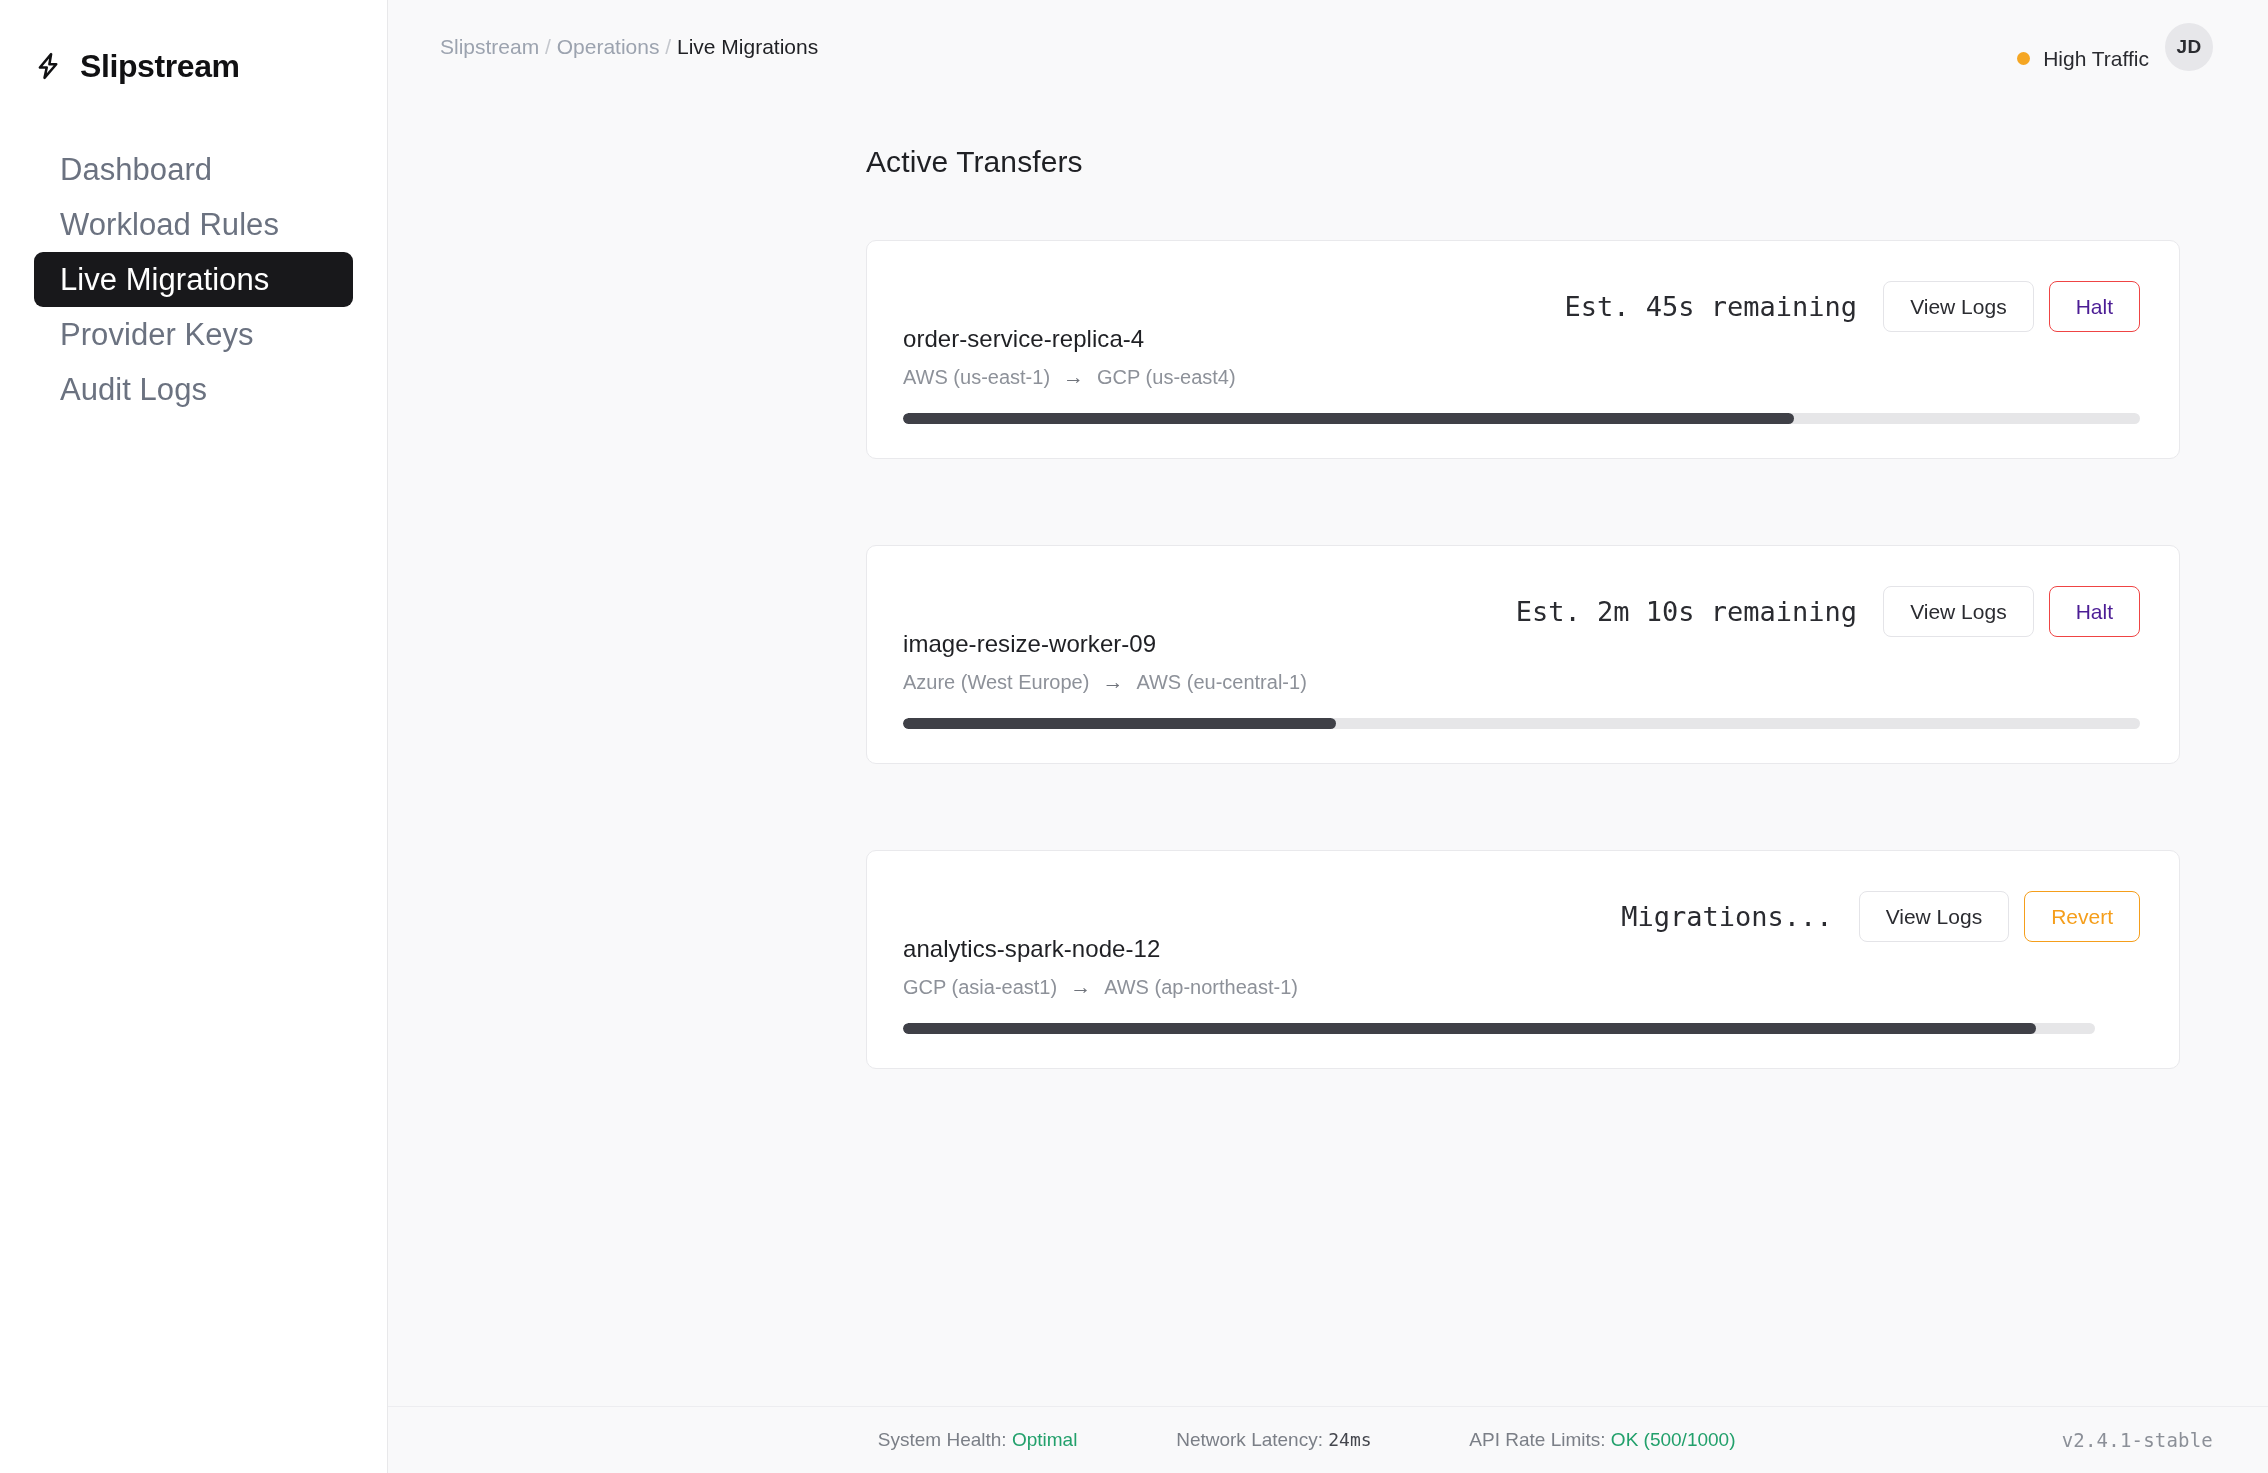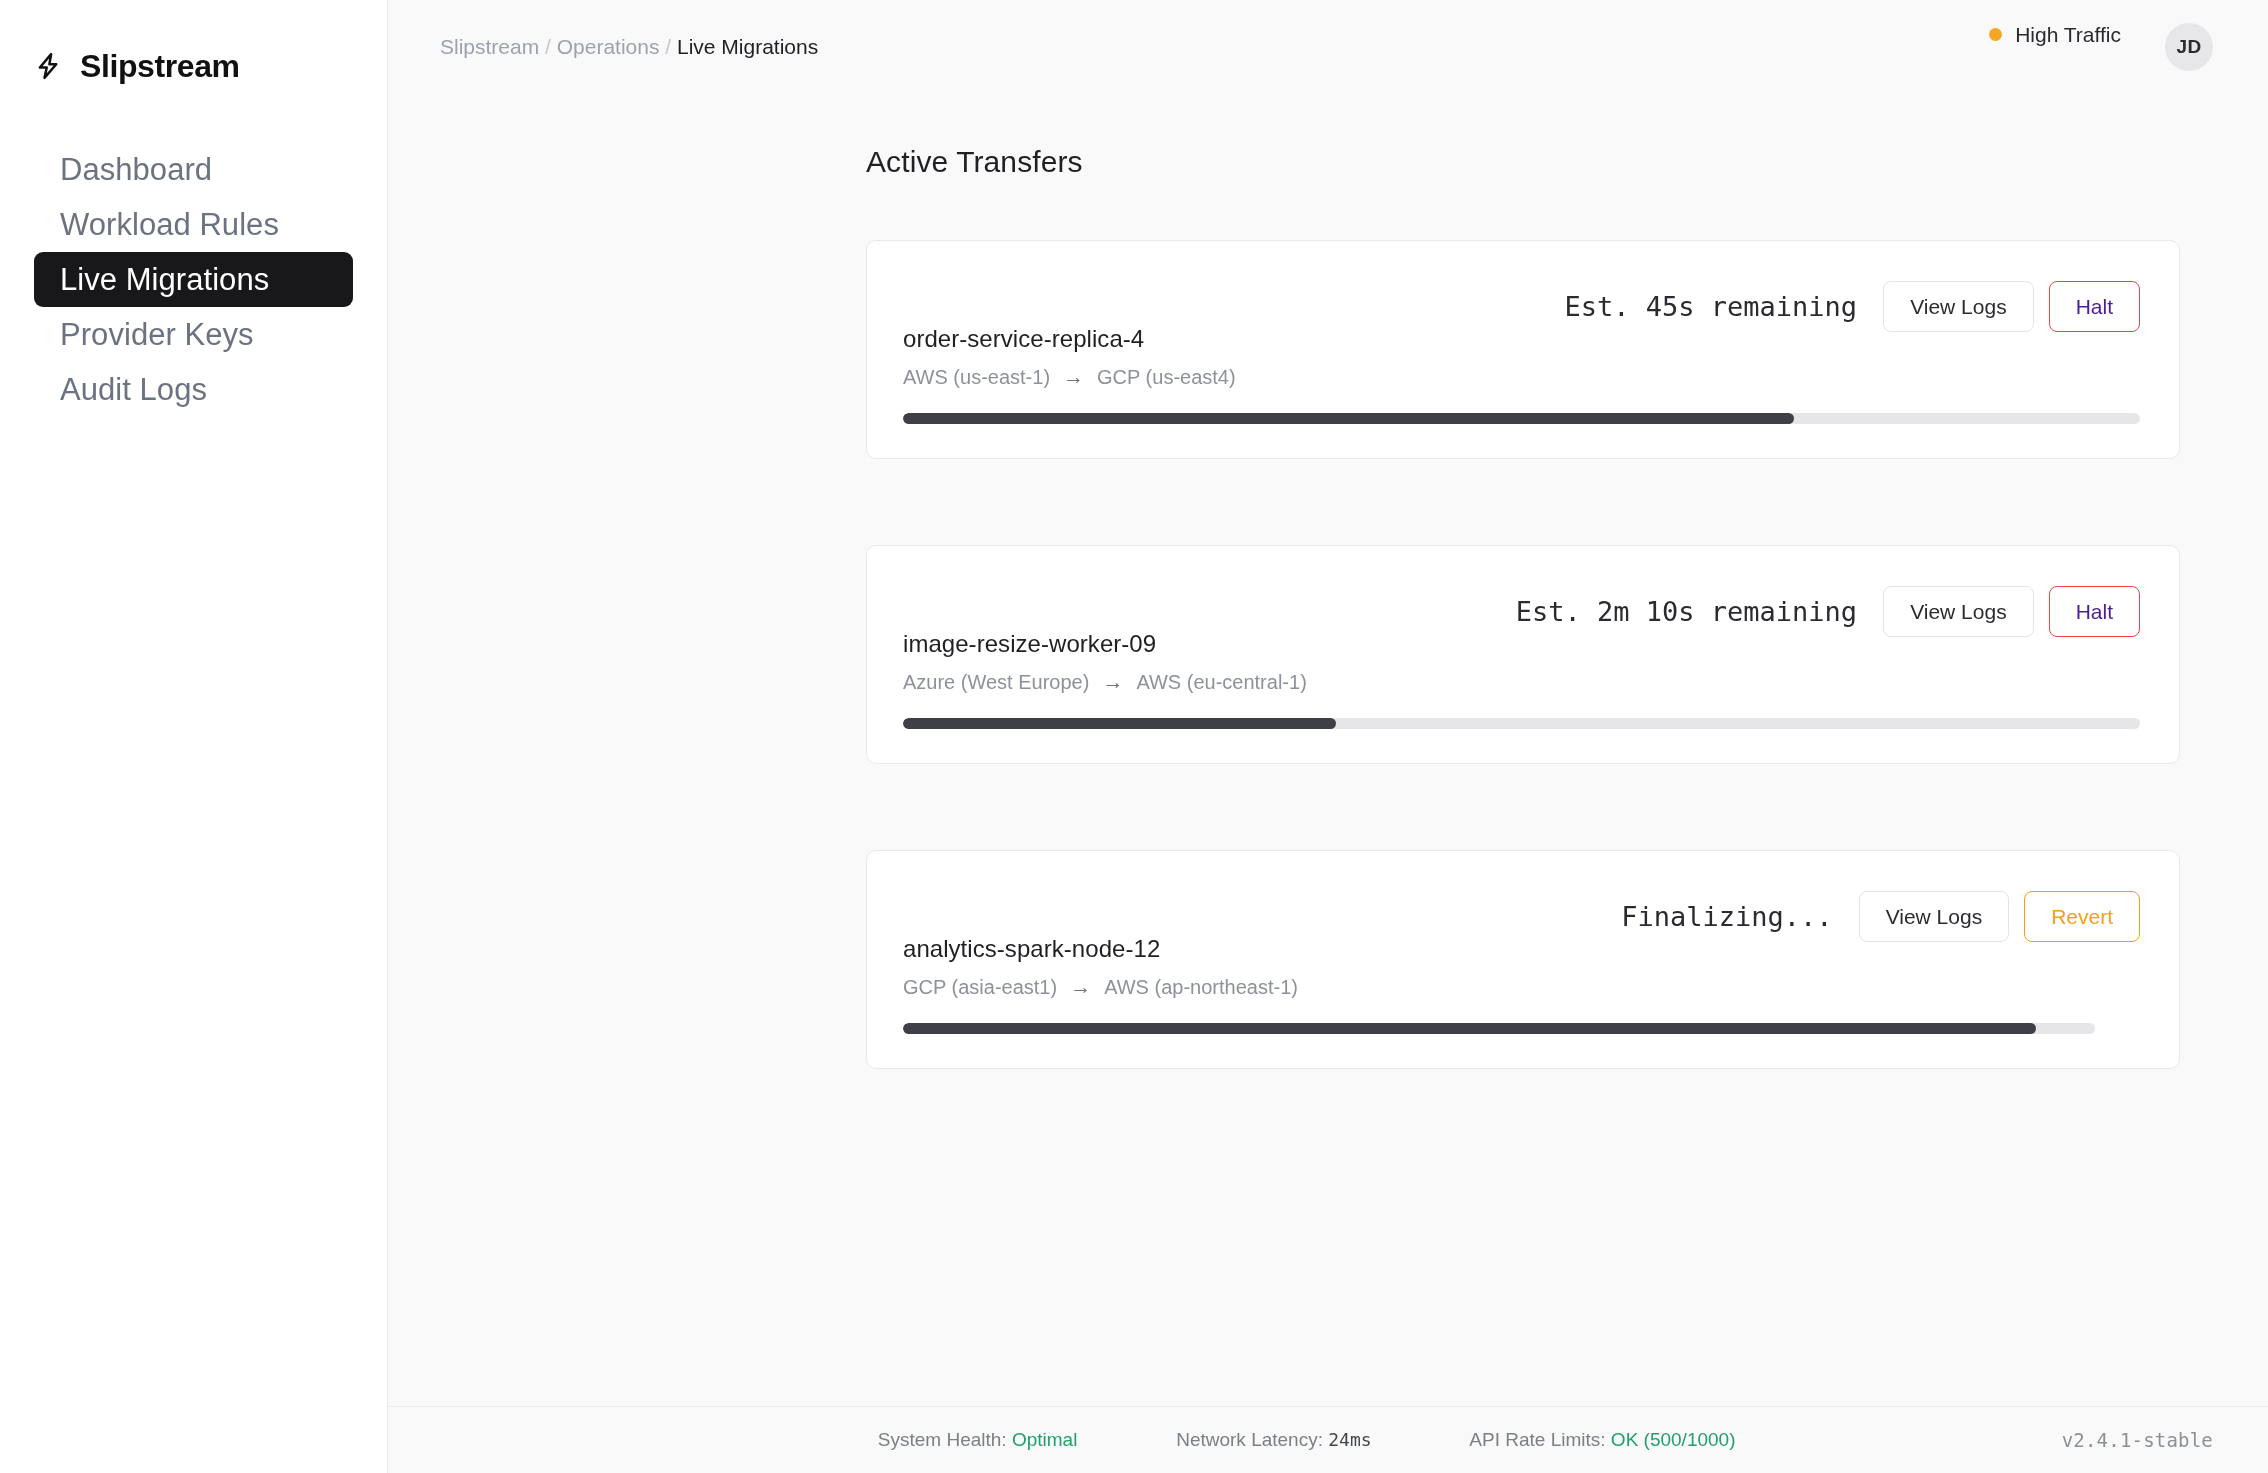--- a/index.html
+++ b/index.html
@@ -107,22 +107,22 @@
     align-items: baseline;
     gap: 0;
     white-space: pre;
   }
   .breadcrumb .crumb { color: #9ca3af; cursor: pointer; }
   .breadcrumb .sep { color: #c4c7cd; }
   .breadcrumb .crumb-current { color: #1f2024; cursor: default; }
 
   .topbar-right {
     display: flex;
-    align-items: flex-start;
-    gap: 44px;
+    align-items: flex-end;
+    gap: 16px;
   }
 
   .traffic-status {
     display: flex;
     align-items: center;
     gap: 13px;
     font-size: 21px;
     color: #2a2b30;
   }
 
@@ -429,21 +429,21 @@
           <div class="card-row">
             <div class="card-left">
               <div class="transfer-name">analytics-spark-node-12</div>
               <div class="route">
                 <span>GCP (asia-east1)</span>
                 <span class="arrow">→</span>
                 <span>AWS (ap-northeast-1)</span>
               </div>
             </div>
             <div class="card-right">
-              <div class="eta">Finalizing...</div>
+              <div class="eta">Migrations...</div>
               <div class="btns">
                 <button class="btn btn-secondary">View Logs</button>
                 <button class="btn btn-warn">Revert</button>
               </div>
             </div>
           </div>
           <div class="progress-track">
             <div class="progress-fill" style="width: 95%;"></div>
           </div>
         </article>

